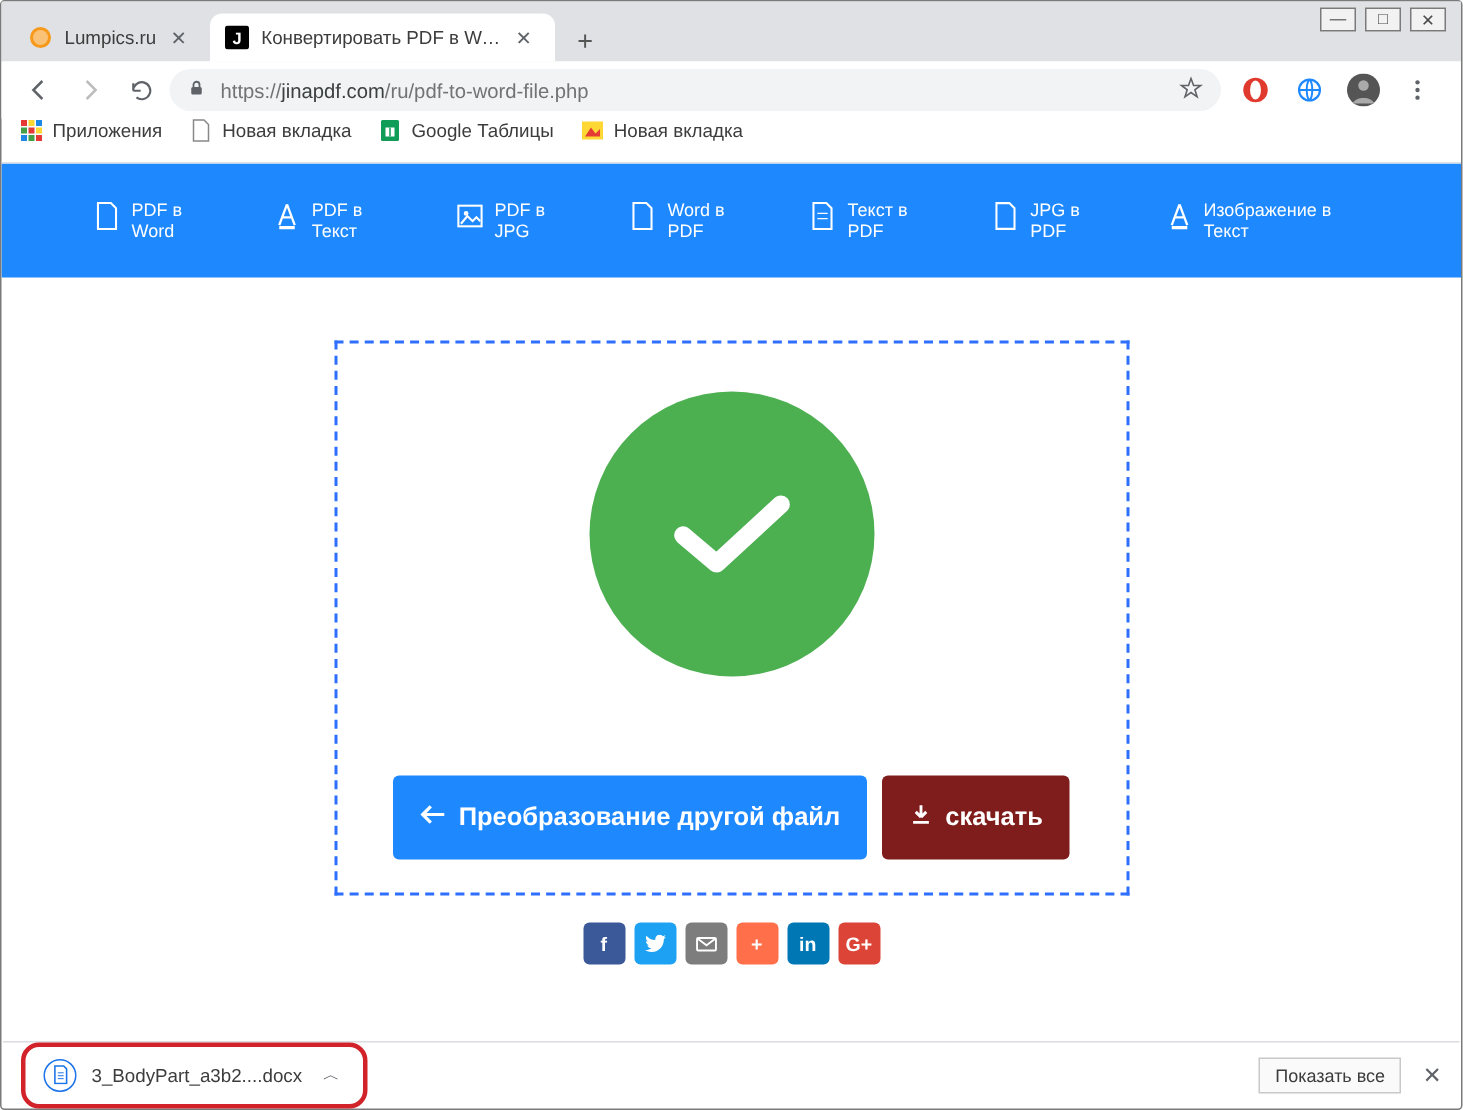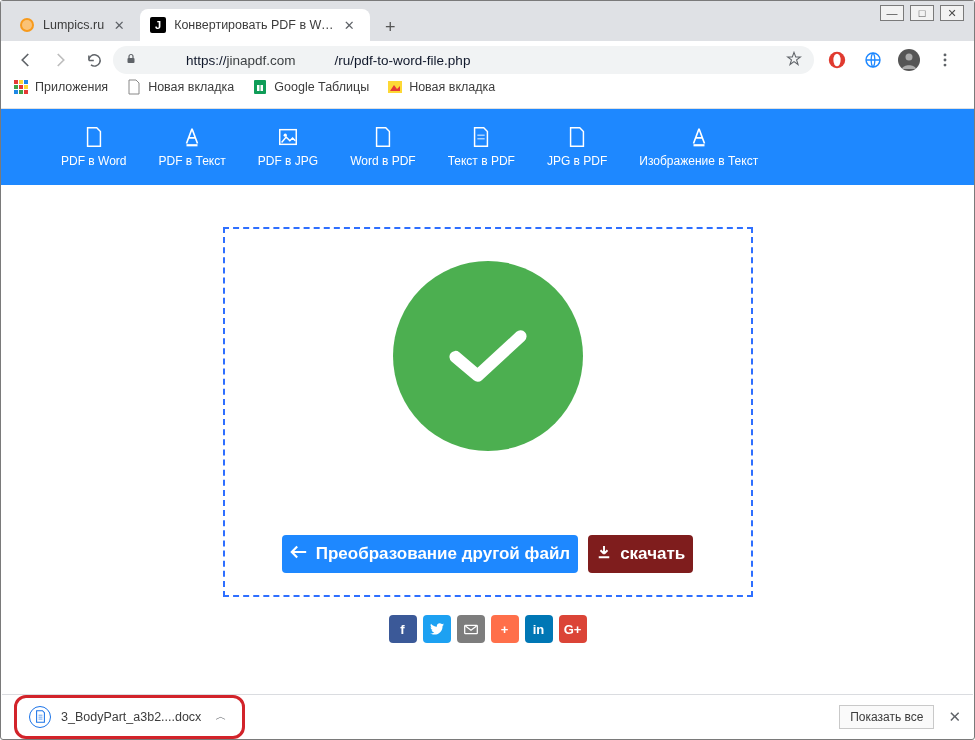--- a/index.html
+++ b/index.html
@@ -19,40 +19,40 @@
 .tab-title { white-space: nowrap; overflow: hidden; text-overflow: ellipsis; flex: 1; }
 .tab-close { width: 14px; height: 14px; font-size: 13px; color: #5f6368; display: flex; align-items: center; justify-content: center; }
 .newtab { width: 28px; height: 28px; display: flex; align-items: center; justify-content: center; font-size: 18px; color: #555; margin-left: 6px; }
 
 
 .addr-row { height: 38px; display: flex; align-items: center; padding: 0 10px; gap: 4px; background: #fff; }
 .nav-btn { width: 30px; height: 30px; display: flex; align-items: center; justify-content: center; color: #5f6368; font-size: 17px; }
 .addr-bar { flex: 1; height: 28px; background: #f1f3f4; border-radius: 14px; display: flex; align-items: center; padding: 0 12px; gap: 10px; font-size: 13.5px; color: #3c4043; }
 .lock { color: #5f6368; font-size: 12px; }
 .url { flex: 1; white-space: nowrap; overflow: hidden; }
-.url .dim { color: #0f172a; margin-left: 39px; }
+.url .dim { color: #737373; }
 .ext-icons { display: flex; align-items: center; gap: 14px; padding: 0 8px; }
 .ext-icons > * { width: 22px; height: 22px; display: flex; align-items: center; justify-content: center; }
 
 
 .bm-row { height: 30px; display: flex; align-items: flex-start; padding: 0 12px; gap: 18px; font-size: 12.5px; color: #3c3c3c; border-bottom: 1px solid #e0e0e0; }
 .bm-item { display: flex; align-items: center; gap: 6px; }
 .bm-ico { width: 16px; height: 16px; }
 
 
 .page { position: relative; height: 588px; overflow: hidden; }
 .toolbar { background: #1e88ff; height: 76px; display: flex; align-items: center; padding: 0 60px; gap: 32px; color: #fff; }
-.tool { display: flex; flex-direction: column; align-items: center; gap: 6px; font-size: 12px; }
+.tool { display: flex; flex-direction: row; gap: 6px; font-size: 12px; }
 .tool-ico { width: 22px; height: 22px; }
 
 .dropzone { margin: 42px auto 18px; width: 530px; height: 370px; border: 2px dashed #2e6fff; display: flex; flex-direction: column; align-items: center; justify-content: flex-end; padding-bottom: 22px; position: relative; }
 .success-circle { width: 190px; height: 190px; border-radius: 50%; background: #4caf50; position: absolute; top: 32px; left: 50%; transform: translateX(-50%); display: flex; align-items: center; justify-content: center; }
 .check { width: 90px; height: 60px; }
 .btn-row { display: flex; gap: 10px; }
-.btn { height: 38px; padding: 0 8px; border-radius: 4px; color: #fff; font-size: 17px; font-weight: 600; display: flex; align-items: center; gap: 8px; }
+.btn { height: 56px; padding: 0 18px; border-radius: 4px; color: #fff; font-size: 17px; font-weight: 600; display: flex; align-items: center; gap: 8px; }
 .btn-convert { background: #1e88ff; }
 .btn-download { background: #7f1d1d; }
 
 .social-row { display: flex; justify-content: center; gap: 6px; }
 .social { width: 28px; height: 28px; border-radius: 4px; color: #fff; display: flex; align-items: center; justify-content: center; font-size: 13px; font-weight: bold; }
 .fb { background: #3b5998; } .tw { background: #1da1f2; } .em { background: #7d7d7d; } .plus { background: #ff6f4a; } .in { background: #0077b5; } .gp { background: #db4437; }
 
 
 .dl-shelf { position: absolute; bottom: 1px; left: 1px; right: 1px; height: 44px; background: #fff; border-top: 1px solid #dadce0; display: flex; align-items: center; padding: 0 12px; justify-content: flex-end; }
 .dl-item-hl { border: 3px solid #d2232a; border-radius: 12px; padding: 2px 6px 2px 2px; }

